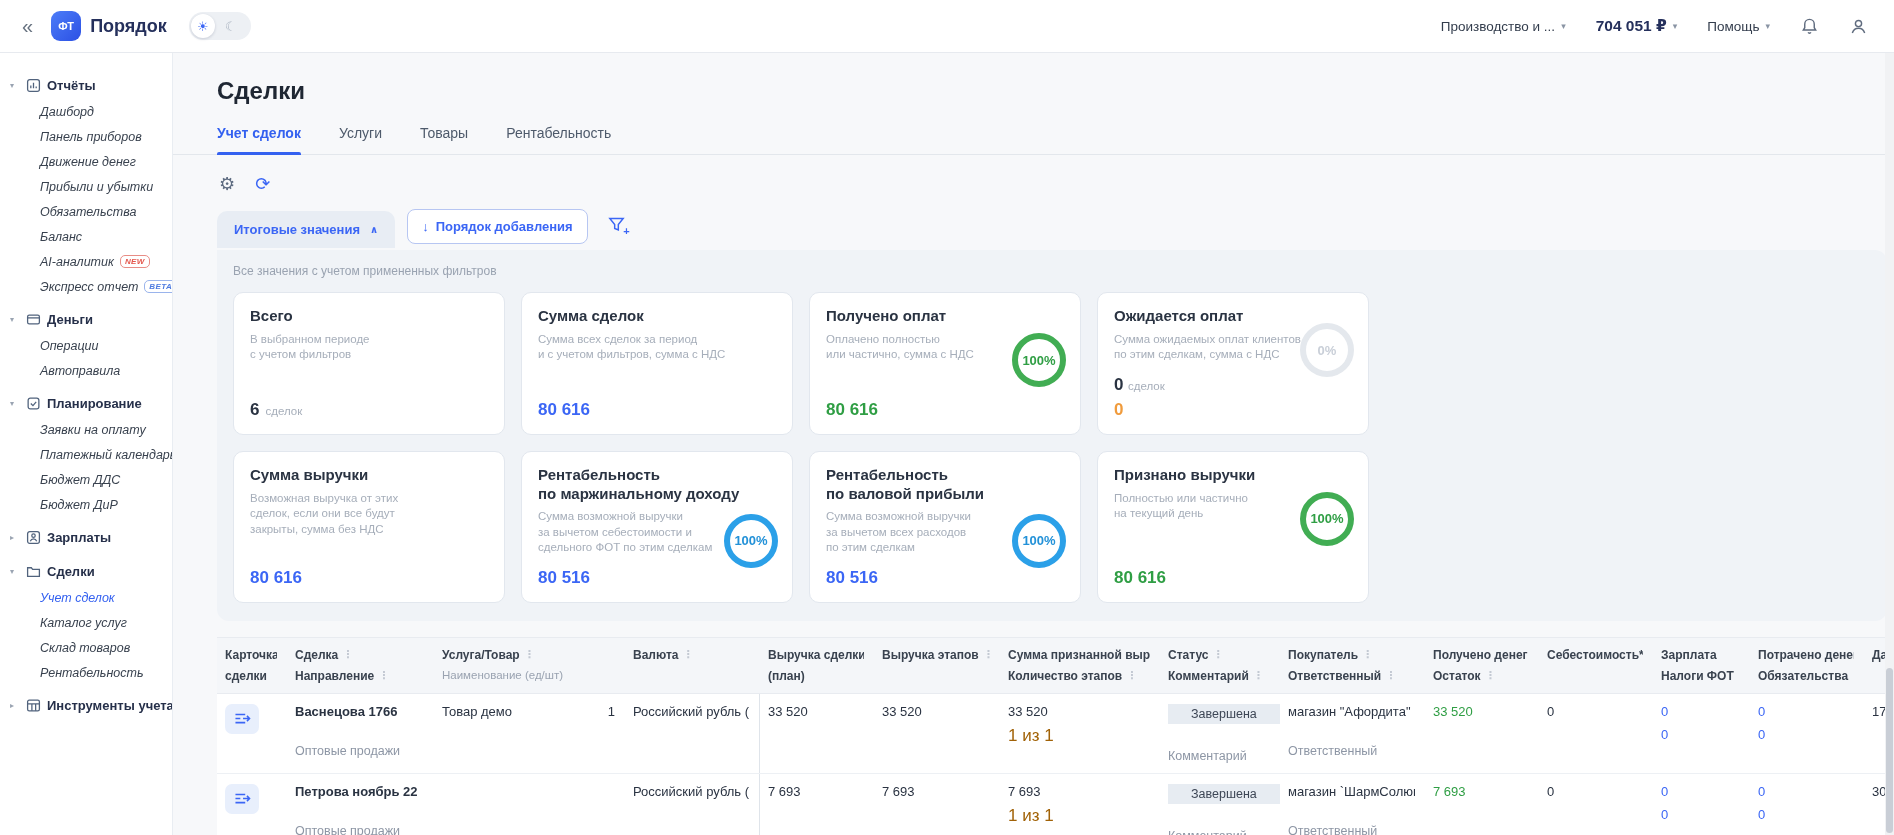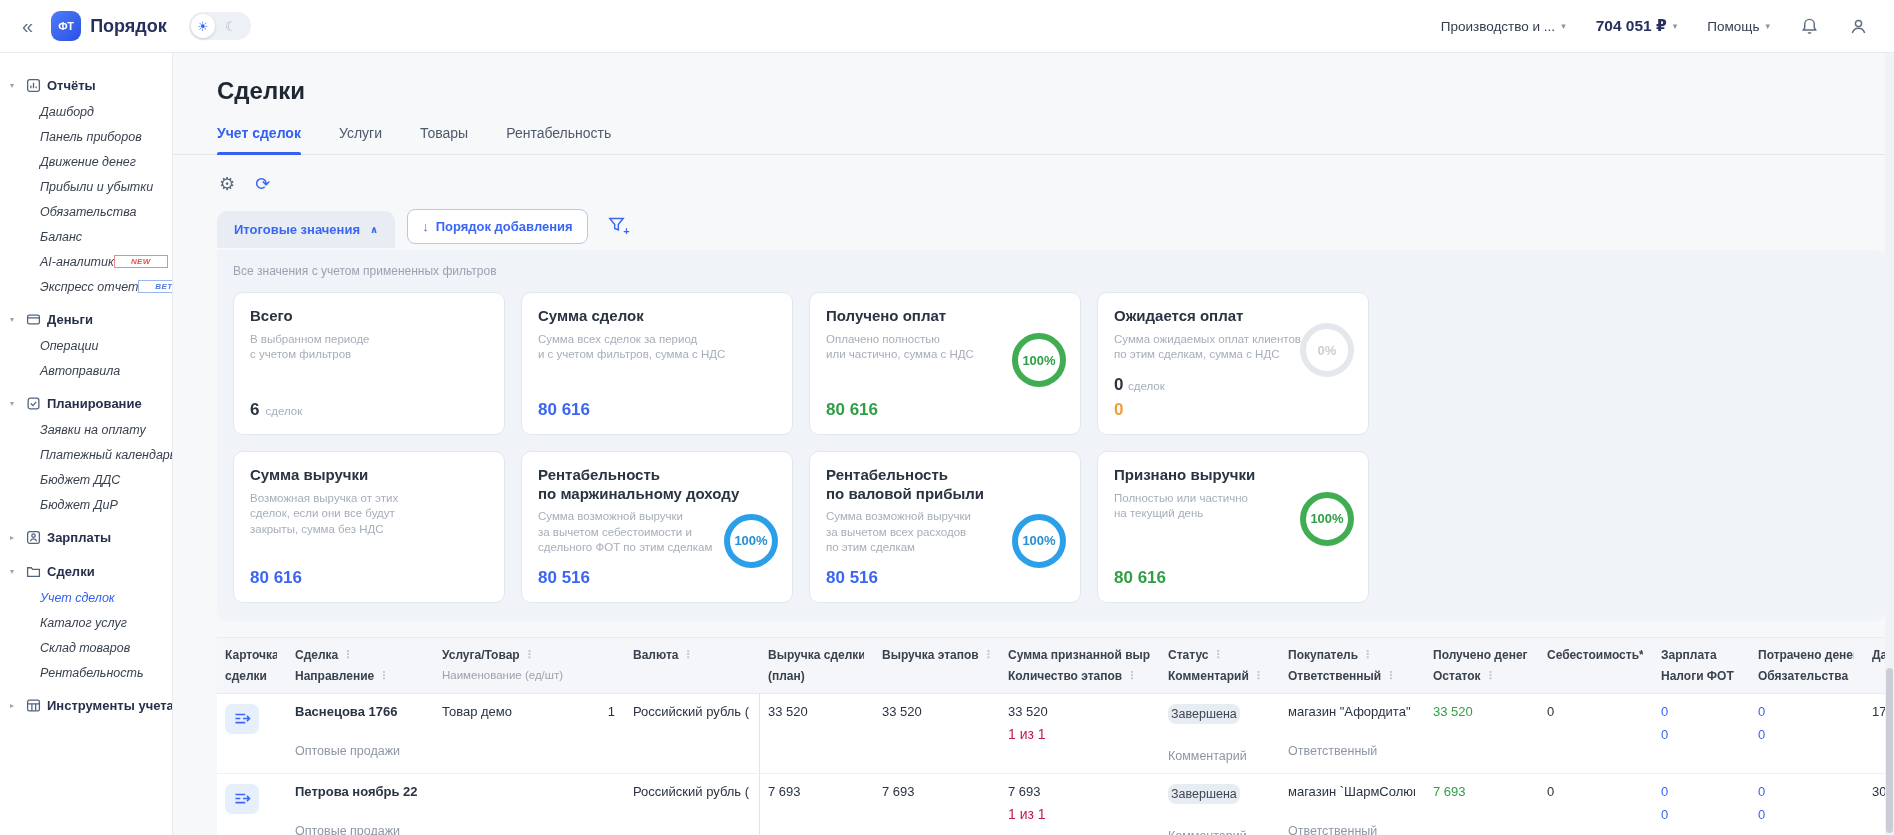--- a/index.html
+++ b/index.html
@@ -25,21 +25,21 @@
 
   
   .sidebar{position:absolute;top:53px;left:0;width:173px;height:782px;background:#fff;border-right:1px solid #e9edf2;padding:12px 0 0;overflow:hidden;z-index:10;}
   .sec{margin-top:7px;}
   .sec-head{display:flex;align-items:center;gap:6px;padding:6px 8px 6px 10px;cursor:pointer;}
   .sec-arrow{font-size:8px;color:#9aa4b2;width:10px;flex:none;}
   .sec-icon{display:flex;align-items:center;flex:none;}
   .sec-label{font-size:13px;font-weight:bold;color:#26304a;white-space:nowrap;}
   .side-item{display:flex;align-items:center;padding:5.5px 8px 5.5px 40px;font-size:12.5px;color:#39424f;cursor:pointer;white-space:nowrap;font-style:italic;}
   .side-item.active{color:#3461f0;}
-  .mini-badge{font-size:8px;font-weight:bold;border-radius:0;padding:1px 16px;letter-spacing:.4px;}
+  .mini-badge{margin-left:6px;font-size:8px;font-weight:bold;border-radius:5px;padding:1px 4px;letter-spacing:.4px;}
   .badge-new{color:#e4574d;border:1px solid #e88d86;}
   .badge-beta{color:#4f7ce0;border:1px solid #9ab4ec;}
 
   
   .main{position:absolute;left:173px;top:53px;width:1721px;height:782px;overflow:hidden;background:#f7f8fa;}
   .page-title{margin:24px 0 0 44px;font-size:24px;font-weight:bold;color:#1f2733;}
   .tabs-bar{display:flex;gap:38px;margin-top:20px;padding-left:44px;border-bottom:1px solid #e3e7ec;}
   .tab{font-size:14px;color:#4e5a6b;padding-bottom:13px;cursor:pointer;position:relative;}
   .tab.active{color:#3461f0;font-weight:bold;}
   .tab.active::after{content:"";position:absolute;left:0;right:0;bottom:-1px;height:3px;background:#3461f0;border-radius:2px 2px 0 0;}
@@ -81,25 +81,25 @@
   .th{padding:10px 10px 10px 8px;overflow:hidden;}
   .th-top{font-size:12px;font-weight:bold;color:#39424f;display:flex;align-items:center;gap:4px;white-space:nowrap;overflow:hidden;}
   .th-sub{font-size:12px;font-weight:bold;color:#39424f;margin-top:7px;display:flex;align-items:center;gap:4px;white-space:nowrap;overflow:hidden;}
   .th-sub.muted{color:#9aa3b1;font-weight:normal;font-size:11.5px;}
   .dots{color:#c3c9d3;font-size:11px;cursor:pointer;flex:none;}
   .trow{border-bottom:1px solid #edf0f4;background:#fff;}
   .td{padding:10px 10px 10px 8px;overflow:hidden;}
   .c-main{font-size:13px;color:#2a3342;white-space:nowrap;overflow:hidden;}
   .c-bold{font-weight:bold;cursor:pointer;}
   .c-sub{font-size:12.5px;color:#8d96a5;margin-top:25px;white-space:nowrap;overflow:hidden;}
-  .c-green{font-size:14px;color:#be185d;margin-top:7px;}
+  .c-green{font-size:17px;color:#a16207;margin-top:7px;}
   .c-greenval{font-size:13px;color:#2f9e44;}
   .c-link{font-size:13px;color:#3b66f5;cursor:pointer;}
   .c-link.second{margin-top:8px;}
-  .status-badge{display:inline-block;background:#e7ecf2;color:#3d4655;font-size:12.5px;padding:3px 3px;border-radius:8px;}
+  .status-badge{display:inline-block;background:#e7ecf2;color:#3d4655;font-size:12.5px;padding:3px 23px;border-radius:0;}
   .qty-row{display:flex;justify-content:space-between;align-items:flex-start;}
   .td-cur{border-right:1px solid #dfe4ea;}
   .deal-btn{width:34px;height:30px;background:#e8effc;border:none;border-radius:7px;display:flex;align-items:center;justify-content:center;cursor:pointer;}
 
   
   .scroll-track{position:absolute;right:0;top:53px;width:9px;height:782px;background:#f1f2f4;}
   .scroll-thumb{position:absolute;right:1px;top:615px;width:7px;height:165px;background:#c9ced6;border-radius:4px;cursor:pointer;}
 </style>
 </head>
 <body>

